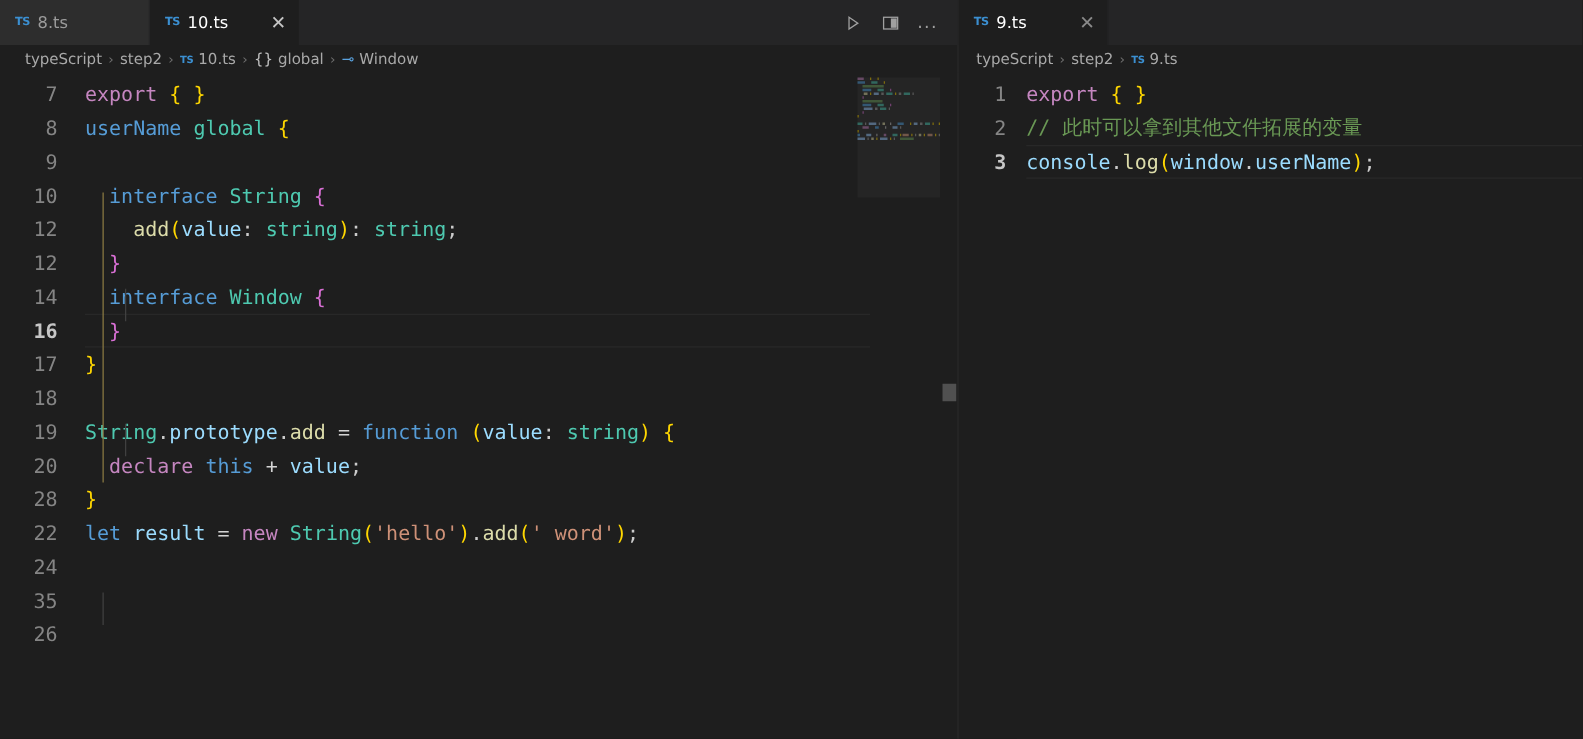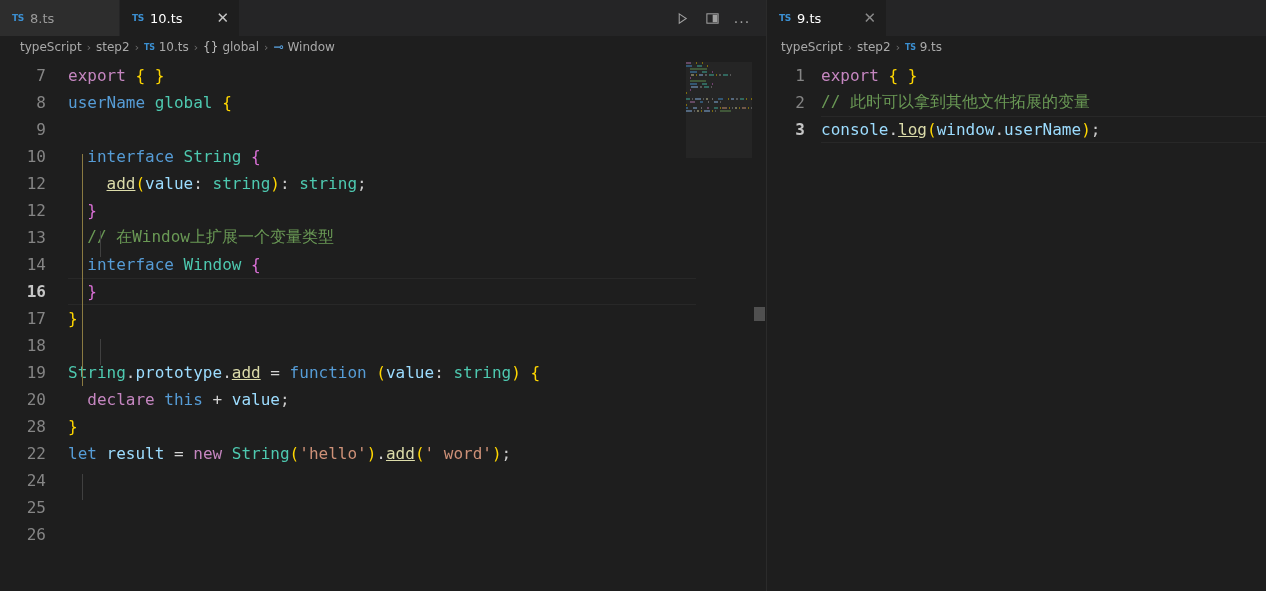--- a/index.html
+++ b/index.html
@@ -96,21 +96,21 @@
   .guide {
     position: absolute; width: 1px; background: #404040; top: 0; bottom: 0;
   }
   .guide.active { background: #8a7a42; }
 
   
   .k-ctrl   { color: #c586c0; }  
   .k-decl   { color: #569cd6; }  
   .k-type   { color: #4ec9b0; }  
   .t-prim   { color: #4ec9b0; }  
-  .t-fn     { color: #dcdcaa; text-decoration: underline; }  
+  .t-fn     { color: #dcdcaa; }  
   .t-prop   { color: #9cdcfe; }
   .t-str    { color: #ce9178; }  
   .t-comm   { color: #6a9955; }  
   .t-punc   { color: #cccccc; }
   .t-paren1 { color: #ffd700; }
   .t-paren2 { color: #da70d6; }
   .t-brace  { color: #ffd700; }
   .t-op     { color: #d4d4d4; }
   .t-plain  { color: #d4d4d4; }
 
@@ -205,31 +205,30 @@
     </div>
 
     <div class="editor">
       <div class="code-area" id="left-code">
           <div class="line"><span class="ln">7</span><span class="code"><span class="k-ctrl">export</span><span class="t-plain"> </span><span class="t-brace">{</span><span class="t-plain"> </span><span class="t-brace">}</span></span></div>
           <div class="line"><span class="ln">8</span><span class="code"><span class="k-decl">userName</span><span class="t-plain"> </span><span class="k-type">global</span><span class="t-plain"> </span><span class="t-brace">{</span></span></div>
           <div class="line"><span class="ln">9</span><span class="code"><span class="t-plain">  </span></span></div>
           <div class="line"><span class="ln">10</span><span class="code"><span class="t-plain">  </span><span class="k-decl">interface</span><span class="t-plain"> </span><span class="k-type">String</span><span class="t-plain"> </span><span class="t-paren2">{</span></span></div>
           <div class="line"><span class="ln">12</span><span class="code"><span class="t-plain">    </span><span class="t-fn">add</span><span class="t-paren1">(</span><span class="t-prop">value</span><span class="t-punc">: </span><span class="t-prim">string</span><span class="t-paren1">)</span><span class="t-punc">: </span><span class="t-prim">string</span><span class="t-punc">;</span></span></div>
           <div class="line"><span class="ln">12</span><span class="code"><span class="t-plain">  </span><span class="t-paren2">}</span></span></div>
-          <div class="line"><span class="ln">13</span><span class="code"><span class="t-plain">  </span><span class="t-comm">// 在Window上扩展一个变量类型</span></span></div>
           <div class="line"><span class="ln">14</span><span class="code"><span class="t-plain">  </span><span class="k-decl">interface</span><span class="t-plain"> </span><span class="k-type">Window</span><span class="t-plain"> </span><span class="t-paren2">{</span></span></div>
           <div class="line current"><span class="ln">16</span><span class="code"><span class="t-plain">  </span><span class="t-paren2">}</span></span><div class="current-line-box"></div></div>
           <div class="line"><span class="ln">17</span><span class="code"><span class="t-brace">}</span></span></div>
           <div class="line"><span class="ln">18</span><span class="code"></span></div>
           <div class="line"><span class="ln">19</span><span class="code"><span class="k-type">String</span><span class="t-punc">.</span><span class="t-prop">prototype</span><span class="t-punc">.</span><span class="t-fn">add</span><span class="t-plain"> </span><span class="t-op">=</span><span class="t-plain"> </span><span class="k-decl">function</span><span class="t-plain"> </span><span class="t-paren1">(</span><span class="t-prop">value</span><span class="t-punc">: </span><span class="t-prim">string</span><span class="t-paren1">)</span><span class="t-plain"> </span><span class="t-brace">{</span></span></div>
           <div class="line"><span class="ln">20</span><span class="code"><span class="t-plain">  </span><span class="k-ctrl">declare</span><span class="t-plain"> </span><span class="k-decl">this</span><span class="t-plain"> </span><span class="t-op">+</span><span class="t-plain"> </span><span class="t-prop">value</span><span class="t-punc">;</span></span></div>
           <div class="line"><span class="ln">28</span><span class="code"><span class="t-brace">}</span></span></div>
           <div class="line"><span class="ln">22</span><span class="code"><span class="k-decl">let</span><span class="t-plain"> </span><span class="t-prop">result</span><span class="t-plain"> </span><span class="t-op">=</span><span class="t-plain"> </span><span class="k-ctrl">new</span><span class="t-plain"> </span><span class="k-type">String</span><span class="t-paren1">(</span><span class="t-str">'hello'</span><span class="t-paren1">)</span><span class="t-punc">.</span><span class="t-fn">add</span><span class="t-paren1">(</span><span class="t-str">' word'</span><span class="t-paren1">)</span><span class="t-punc">;</span></span></div>
           <div class="line"><span class="ln">24</span><span class="code"></span></div>
-          <div class="line"><span class="ln">25</span><span class="code"></span></div>
+          <div class="line"><span class="ln">35</span><span class="code"></span></div>
           <div class="line"><span class="ln">26</span><span class="code"></span></div>
         </div>
 
       <div class="guide active" style="left:82px; top:96px; height:232px;"></div>
       <div class="guide" style="left:100px; top:173px; height:26px;"></div>
       <div class="guide" style="left:100px; top:281px; height:26px;"></div>
       <div class="guide" style="left:82px; top:416px; height:26px;"></div>
 
       <div class="minimap" id="minimap">
           <div class="mm-row">

